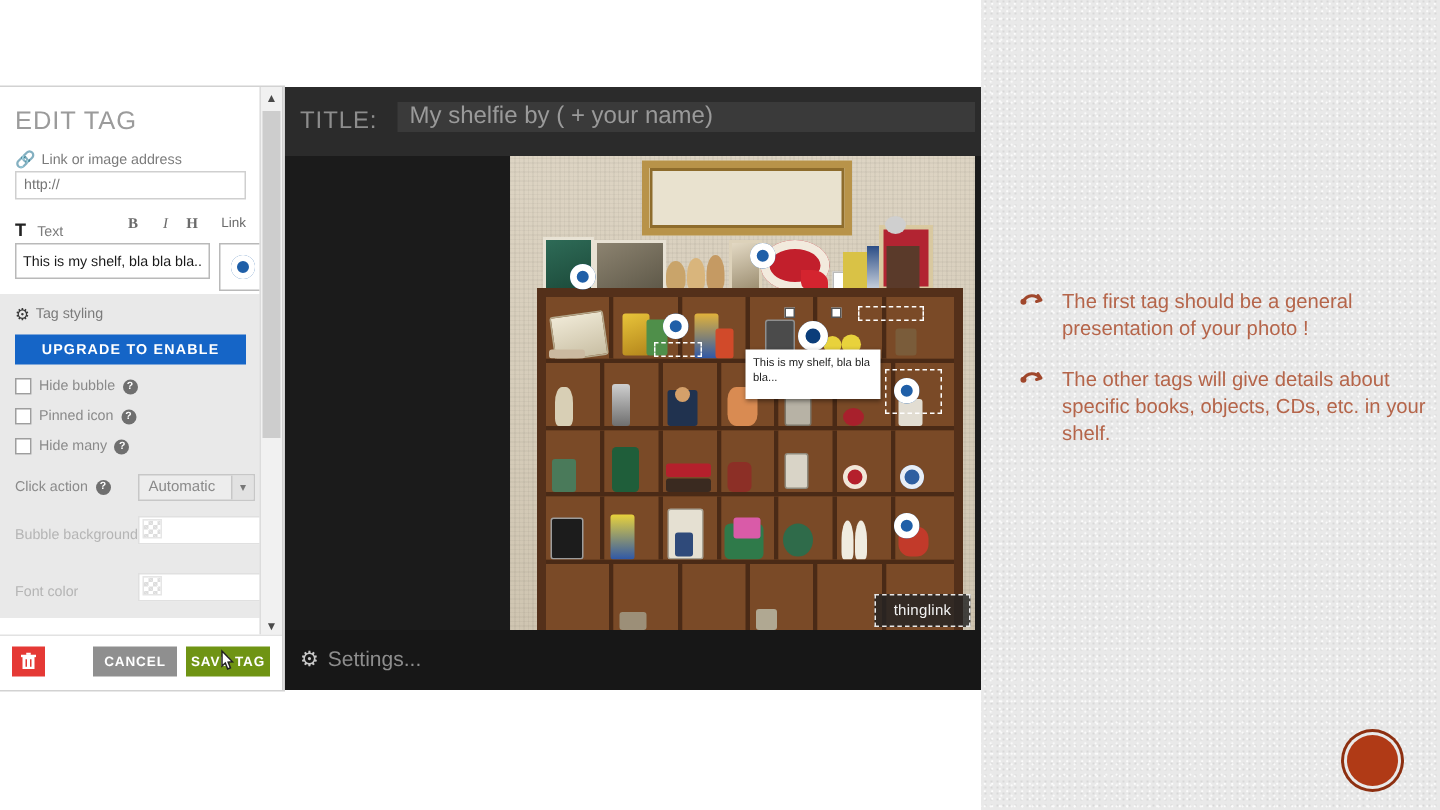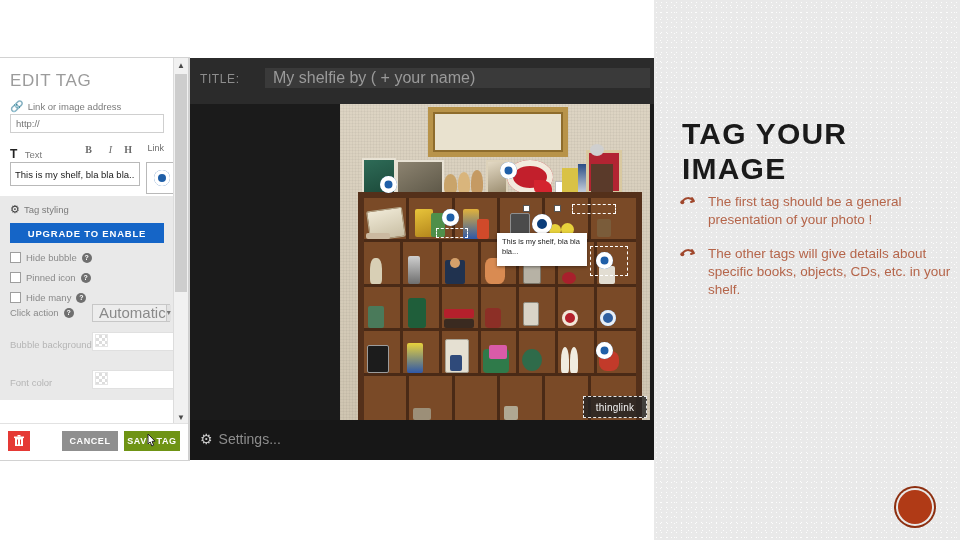--- a/index.html
+++ b/index.html
@@ -47,21 +47,21 @@
   
   #editor{
     position:absolute;left:0px;top:58px;width:654px;height:402px;
     background:#1b1b1b;
   }
   #editor-top{
     position:absolute;left:187px;top:0;right:0;height:46px;background:#2b2b2b;
   }
   #title-row{position:absolute;left:13px;top:12px;right:4px;height:24px;}
   #title-label{
-    position:absolute;left:0;top:2px;font-size:12px;color:#8d8d8d;letter-spacing:.6px;
+    position:absolute;left:0;top:2px;font-size:16px;color:#8d8d8d;letter-spacing:.6px;
   }
   #title-input{
     position:absolute;left:65px;top:-2px;right:0;height:20px;
     background:#3a3a3a;border:none;outline:none;
     font-family:"Liberation Sans", sans-serif;
     font-size:16px;color:#9a9a9a;padding:0 8px;box-sizing:border-box;
   }
   #canvas{
     position:absolute;left:187px;top:46px;right:0;bottom:40px;
     background:#1b1b1b;overflow:hidden;
@@ -184,28 +184,28 @@
     display:flex;align-items:center;justify-content:center;cursor:pointer;text-align:center;
   }
   .chk-row{display:flex;align-items:center;gap:5px;margin:9px 0 0 10px;}
   .chk{width:9px;height:9px;border:1px solid #9e9e9e;background:#fff;display:inline-block;}
   .chk-row .txt{font-size:9.5px;color:#8a8a8a;text-align:center;}
   .help{
     width:10px;height:10px;border-radius:50%;background:#6f6f6f;color:#fff;
     font-size:7px;line-height:10px;text-align:center;display:inline-block;font-weight:bold;
   }
   #click-action-row{
-    display:flex;align-items:center;margin:4px 0 0 10px;
+    display:flex;align-items:center;margin:16px 0 0 10px;
   }
   #click-action-row .lbl{font-size:9.5px;color:#8a8a8a;margin-right:5px;}
   #click-select{
     position:absolute;left:92px;width:78px;height:18px;border:1px solid #c7c7c7;background:#ededed;
     display:flex;align-items:center;justify-content:space-between;padding:0 0 0 6px;box-sizing:border-box;
   }
-  #click-select .val{font-size:15px;color:#8a8a8a;text-align:right;}
+  #click-select .val{font-size:10px;color:#8a8a8a;text-align:right;}
   #click-select .caret{
     width:14px;height:16px;border-left:1px solid #c7c7c7;background:#e2e2e2;
     font-size:8px;color:#777;display:flex;align-items:center;justify-content:center;
   }
   .color-row{position:relative;margin:16px 0 0 10px;height:22px;}
   .color-row .lbl{font-size:9.5px;color:#b5b5b5;}
   .color-row .sw{
     position:absolute;left:82px;top:-2px;width:88px;height:17px;border:1px solid #e0e0e0;background:#fff;
   }
   .color-row .sw i{
@@ -241,21 +241,20 @@
   }
   #cursor{position:absolute;left:144px;top:432px;width:16px;height:20px;z-index:40;}
 </style>
 </head>
 <body>
 
 <div id="stage">
 
   <div id="slide-bg"></div>
 
-  <div id="slide-heading">Tag your image</div>
 
   <div id="bullets">
     <div class="bullet">
       <span class="bl-mark">
         <svg viewBox="0 0 18 13" width="18" height="13" aria-hidden="true">
           <path d="M2 7 C5 2, 10 2, 14 6 L12 3 M14 6 L11 7" fill="none" stroke="#a0472c" stroke-width="2" stroke-linecap="round"></path>
           <circle cx="2.3" cy="7.2" r="2" fill="#a0472c"></circle>
         </svg>
       </span>
       <span class="bl-txt">The first tag should be a general presentation of your photo !</span>

